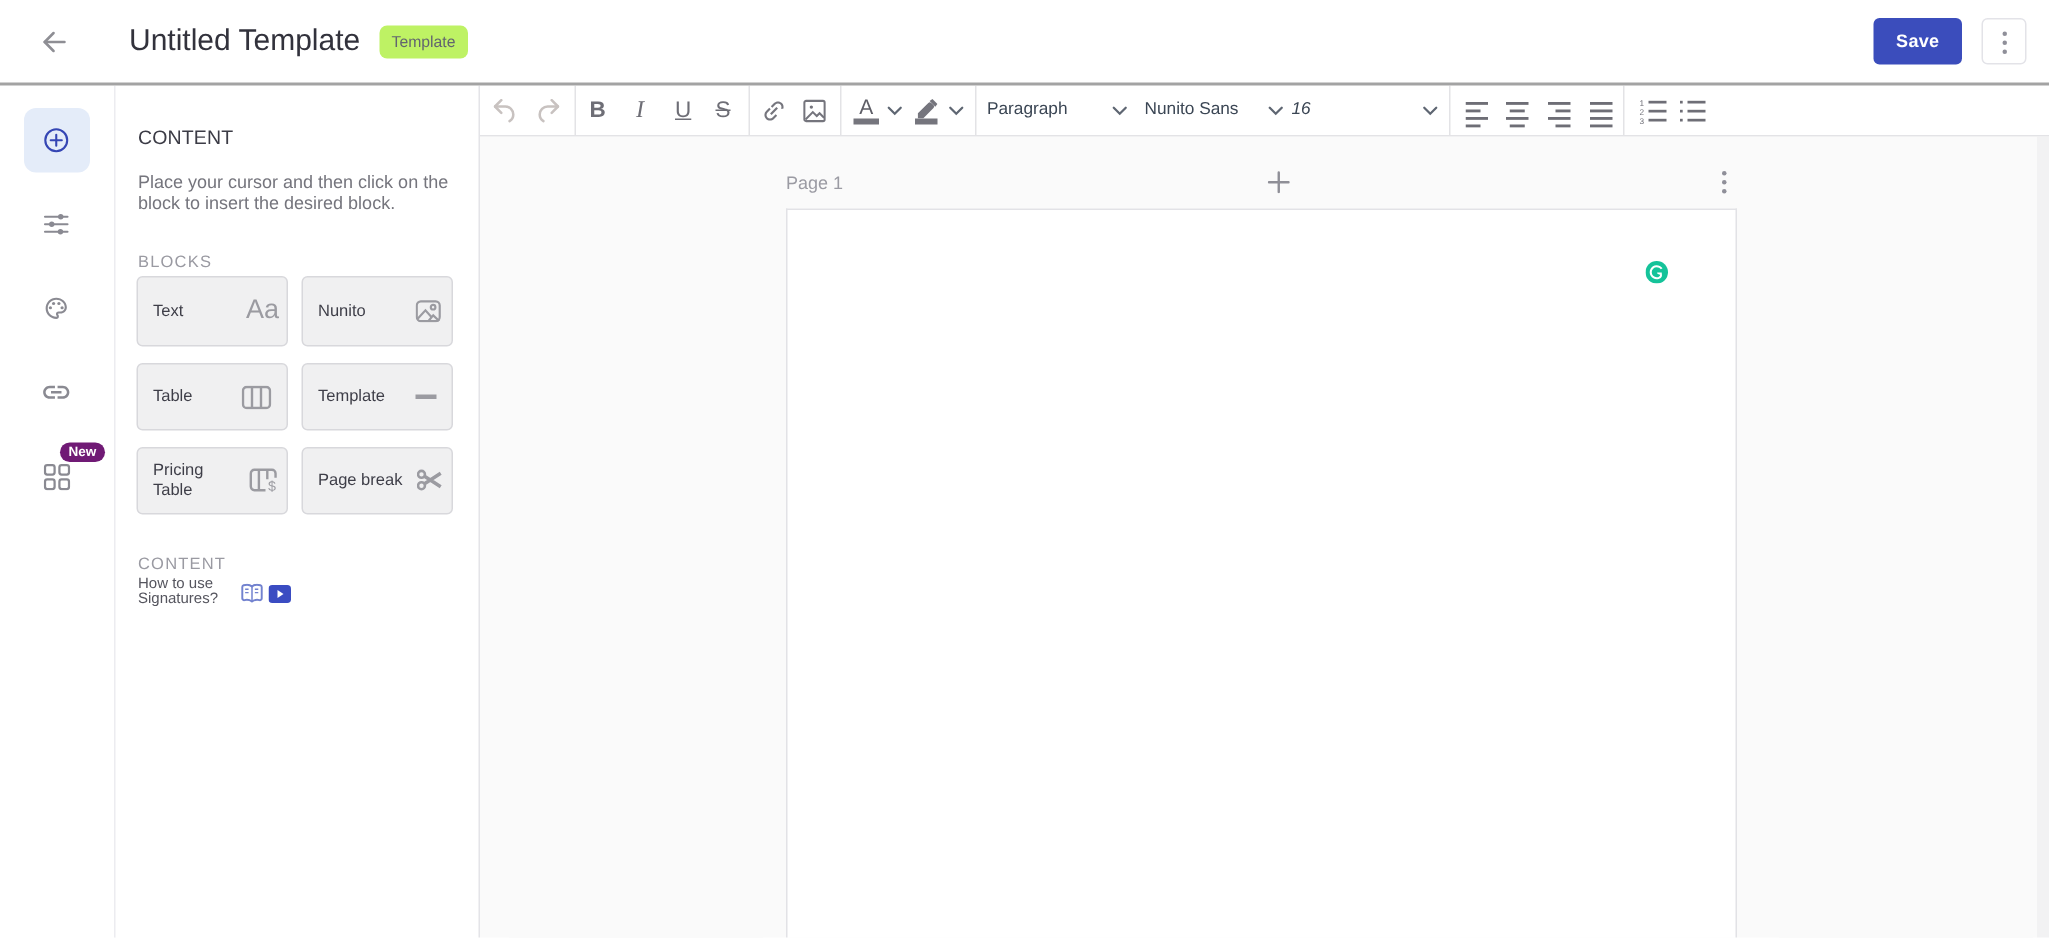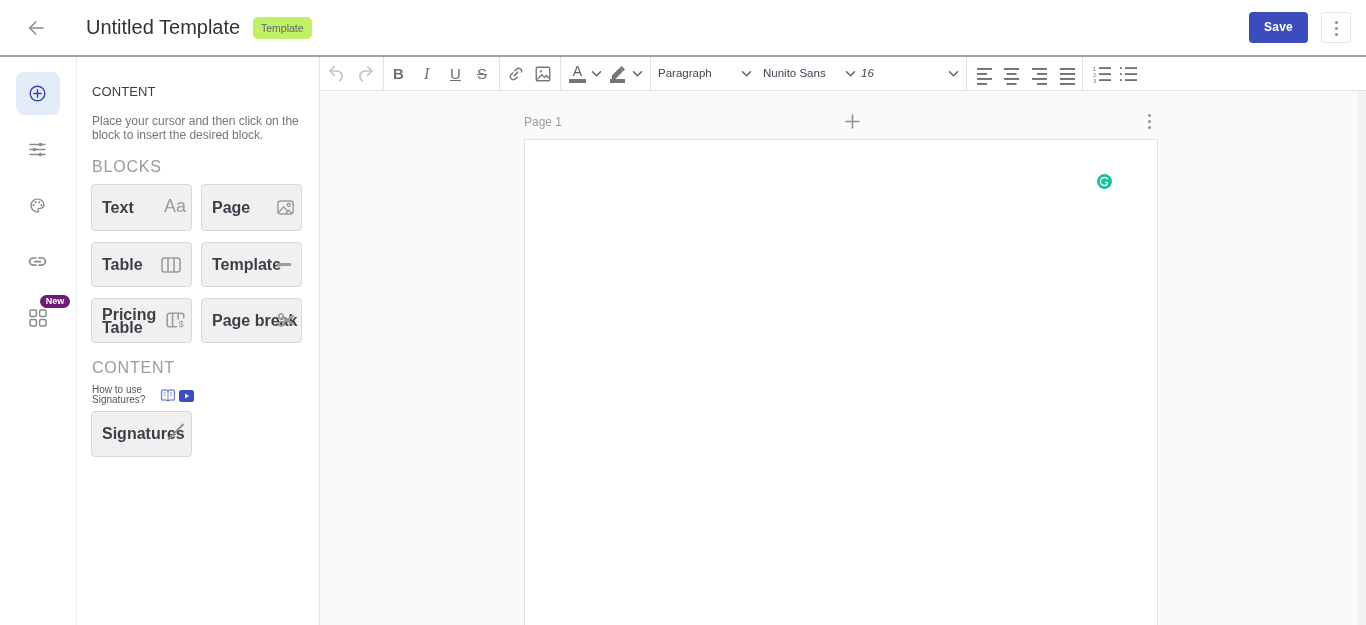--- a/index.html
+++ b/index.html
@@ -24,23 +24,23 @@
   border-right:1px solid #ececf0; z-index:4; }
 #railactive { position:absolute; left:16px; top:15px; width:44px; height:43px; background:#e4ecf9; border-radius:8px; }
 .railicon { position:absolute; left:30px; }
 #newbadge { position:absolute; left:40px; top:238px; width:30px; height:13px; background:#701a75;
   border-radius:6.5px; color:#fff; font-size:9px; font-weight:700; text-align:center; line-height:13px; z-index:2;}
 
 #panel { position:absolute; left:77px; top:57px; width:243px; height:568px; background:#fff;
   border-right:1px solid #e4e4e8; z-index:3; }
 #panel h1 { position:absolute; left:15px; top:27px; font-size:13px; font-weight:400; color:#3c3c46; letter-spacing:0.1px; }
 #desc { position:absolute; left:15px; top:58px; width:210px; font-size:12px; line-height:13.5px; color:#75757d; }
-.seclabel { position:absolute; left:15px; font-size:16px; color:#9a9aa2; letter-spacing:0.8px; }
+.seclabel { position:absolute; left:15px; font-size:11px; color:#9a9aa2; letter-spacing:0.8px;margin-top:11px; }
 .card { position:absolute; width:101px; background:#f0f0f1; border:1px solid #d8d8dc; border-radius:4px; }
-.card .lbl { position:absolute; left:10px; font-size:16px; color:#3e3e48; line-height:13.2px; top:50%; transform:translateY(-50%);font-weight:bold; }
+.card .lbl { position:absolute; left:10px; font-size:11px; color:#3e3e48; line-height:13.2px; top:50%; transform:translateY(-50%); }
 .card .ic { position:absolute; }
 .colL { left:14px; } .colR { left:124px; }
 
 #toolbar { position:absolute; left:320px; top:57px; width:1046px; height:34px; background:#fff;
   border-bottom:1px solid #e3e3e6; z-index:2; }
 .sep { position:absolute; top:0; width:1px; height:33px; background:#e3e3e6; }
 .tbtxt { position:absolute; top:0; height:33px; line-height:33px; font-size:11.5px; color:#3b4654; }
 .tbletter { position:absolute; top:0; height:33px; line-height:33px; font-size:15px; color:#6e6e76; }
 
 #canvas { position:absolute; left:320px; top:91px; width:1038px; height:534px; background:#fafafa; }
@@ -104,21 +104,21 @@
 <div id="panel">
   <h1>CONTENT</h1>
   <div id="desc">Place your cursor and then click on the block to insert the desired block.</div>
   <div class="seclabel" style="top:101px;">BLOCKS</div>
 
   <div class="card colL" style="top:127px; height:47px;">
     <div class="lbl">Text</div>
     <div class="ic" style="right:5px; top:11px; font-size:18px; color:#9b9ba1;">Aa</div>
   </div>
   <div class="card colR" style="top:127px; height:47px;">
-    <div class="lbl">Page</div>
+    <div class="lbl">Nunito</div>
     <svg class="ic" style="right:7px; top:15px;" width="17" height="15" viewBox="0 0 20 17.5" fill="none" stroke="#9b9ba1" stroke-width="1.7">
       <rect x="1" y="1" width="18" height="15.5" rx="3.2"></rect>
       <circle cx="13.8" cy="5.6" r="1.8"></circle>
       <path d="M1.5 14.8 L7.8 8 L13 13.8 M10.3 16.2 L13.9 12 L18.6 16.4"></path>
     </svg>
   </div>
   <div class="card colL" style="top:185px; height:45px;">
     <div class="lbl">Table</div>
     <svg class="ic" style="right:10px; top:14px;" width="20" height="16" viewBox="0 0 20 16" fill="none" stroke="#9b9ba1" stroke-width="1.6">
       <rect x="1" y="1" width="18" height="14" rx="2.5"></rect>
@@ -150,26 +150,20 @@
   <div style="position:absolute; left:15px; top:328px; font-size:10px; line-height:10px; color:#55555e;">How to use<br><span style="display:inline-block; margin-top:0px;">Signatures?</span></div>
   <svg style="position:absolute; left:83px; top:332px;" width="16" height="13" viewBox="0 0 21 17" fill="none" stroke="#7282cf" stroke-width="1.7">
     <path d="M10.5 2.6 C8.8 1.1 5.6 0.8 3.2 1.5 a1.7 1.7 0 0 0 -1.2 1.6 V13 a1.6 1.6 0 0 0 2 1.5 c2-.5 4.5-.2 6.5 1.2 2-1.4 4.5-1.7 6.5-1.2 a1.6 1.6 0 0 0 2 -1.5 V3.1 a1.7 1.7 0 0 0 -1.2 -1.6 c-2.4-.7-5.6-.4-7.3 1.1 z"></path>
     <path d="M10.5 2.6 V15.7" stroke-width="1.3"></path>
     <path d="M4.5 5 h3 M4.5 8 h3 M13 5 h3 M13 8 h3" stroke-width="1.1"></path>
   </svg>
   <svg style="position:absolute; left:102px; top:333px;" width="15" height="12" viewBox="0 0 15 12">
     <rect x="0" y="0" width="15" height="12" rx="2.5" fill="#3a4cc2"></rect>
     <path d="M6 3.4 L10 6 L6 8.6 z" fill="#fff"></path>
   </svg>
-  <div class="card colL" style="top:354px; height:46px;">
-    <div class="lbl">Signatures</div>
-    <svg class="ic" style="right:5px; top:10px;" width="20" height="20" viewBox="0 0 20 20" fill="none" stroke="#8f8f97" stroke-width="1.8" stroke-linecap="round">
-      <path d="M2.5 17 L17 2.5"></path>
-    </svg>
-  </div>
 </div>
 
 <div id="toolbar">
   <svg class="abs" style="left:9px; top:9px;" width="17" height="17" viewBox="0 0 17 17" fill="none" stroke="#c8c2c0" stroke-width="1.7" stroke-linecap="round" stroke-linejoin="round">
     <path d="M1 5 h6.9 a5.3 5.3 0 0 1 5.3 5.3 c0 1.9 -1 3.5 -2.5 4.4"></path>
     <path d="M5.2 0.8 L1 5 L5.2 9.2"></path>
   </svg>
   <svg class="abs" style="left:36px; top:9px;" width="17" height="17" viewBox="0 0 17 17" fill="none" stroke="#c8c2c0" stroke-width="1.7" stroke-linecap="round" stroke-linejoin="round">
     <path d="M16 5 h-6.9 a5.3 5.3 0 0 0 -5.3 5.3 c0 1.9 1 3.5 2.5 4.4"></path>
     <path d="M11.8 0.8 L16 5 L11.8 9.2"></path>

